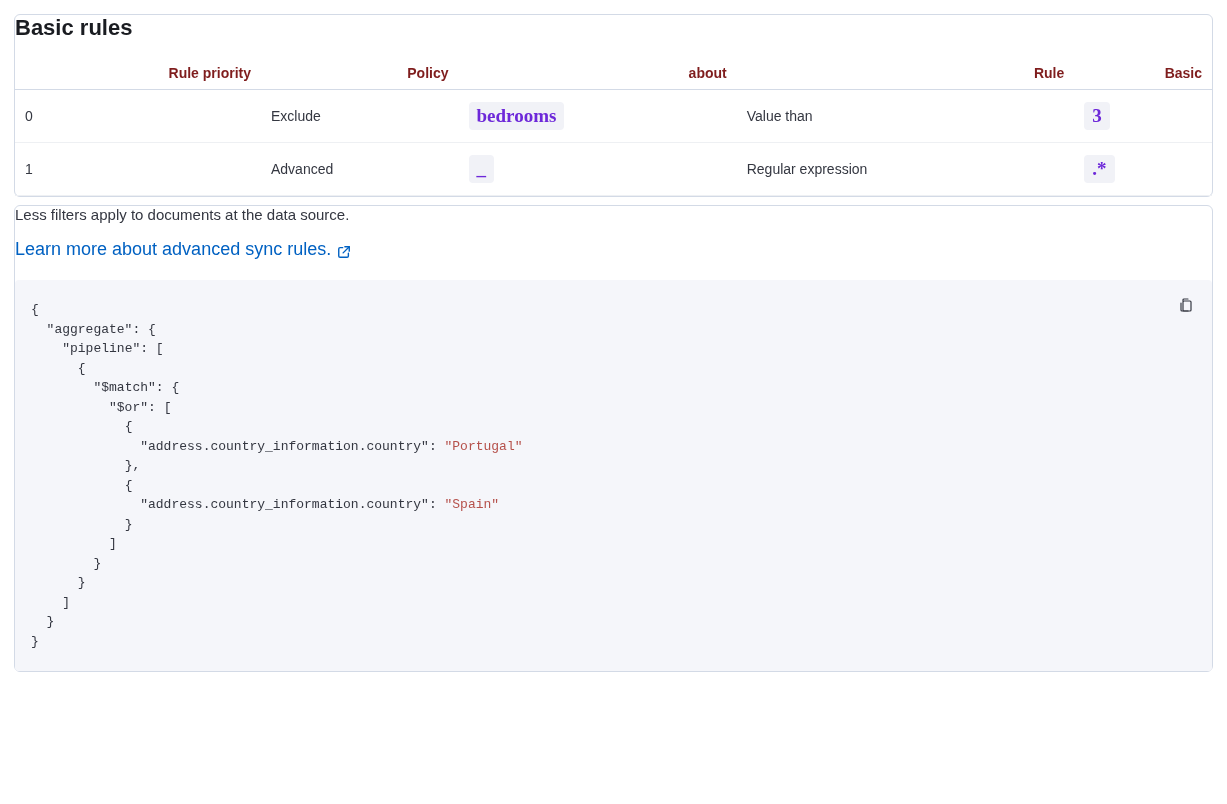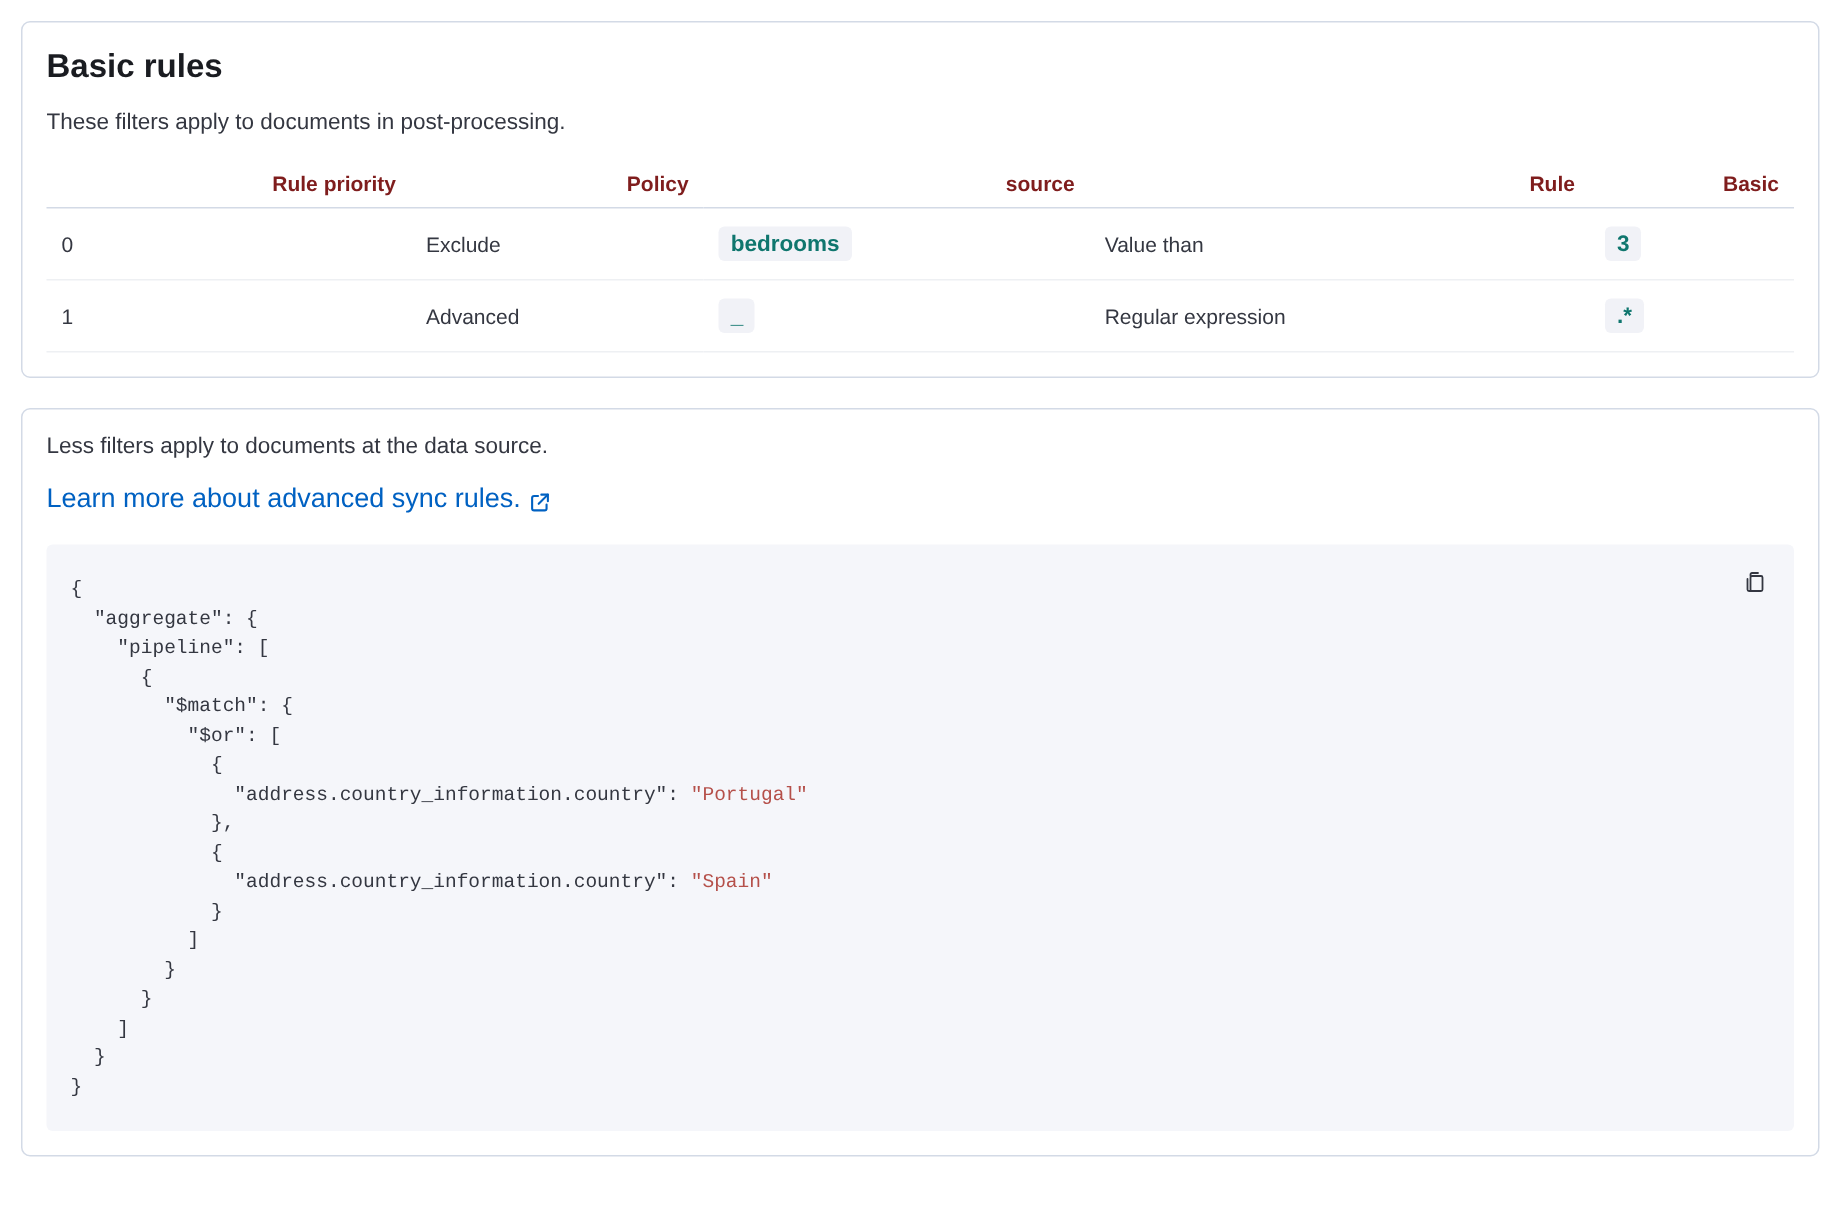--- a/index.html
+++ b/index.html
@@ -6,22 +6,21 @@
   body {
     margin: 0;
     padding: 14px;
     font-family: -apple-system, BlinkMacSystemFont, "Segoe UI", Helvetica, Arial, sans-serif;
     background: #fff;
     color: #1a1c21;
   }
   .panel {
     border: 1px solid #d3dae6;
     border-radius: 6px;
-    padding: 16px;
-    margin-bottom: 20px;
+    margin-bottom: 8px;
     background: #fff;
   }
   .panel h2 {
     margin: 0 0 16px 0;
     font-size: 22px;
     font-weight: 700;
     color: #1a1c21;
   }
   .panel p.desc {
     margin: 0 0 16px 0;
@@ -41,23 +40,23 @@
     border-bottom: 1px solid #d3dae6;
   }
   table.rules td {
     padding: 12px 10px;
     border-bottom: 1px solid #eef0f3;
     color: #343741;
   }
   .code-chip {
     display: inline-block;
     background: #f1f2f7;
-    color: #0f766e;
-    font-family: Liberation Sans, sans-serif;
-    font-size: 15px;
+    color: #6d28d9;
+    font-family: Liberation Serif, serif;
+    font-size: 19px;
     font-weight: 600;
     padding: 3px 8px;
     border-radius: 4px;
   }
   a.learn-link {
     color: #0061c2;
     font-size: 18px;
     font-weight: 500;
     text-decoration: none;
     display: inline-flex;
@@ -101,28 +100,27 @@
   }
   .tok-punc { color: #343741; }
   .tok-key { color: #343741; }
   .tok-str { color: #b5504a; }
 </style>
 </head>
 <body>
 
 <div class="panel">
   <h2>Basic rules</h2>
-  <p class="desc">These filters apply to documents in post-processing.</p>
 
   <table class="rules">
     <thead>
       <tr>
         <th>Rule priority</th>
         <th>Policy</th>
-        <th>source</th>
+        <th>about</th>
         <th>Rule</th>
         <th>Basic</th>
       </tr>
     </thead>
     <tbody>
       <tr>
         <td>0</td>
         <td>Exclude</td>
         <td><span class="code-chip">bedrooms</span></td>
         <td>Value than</td>

